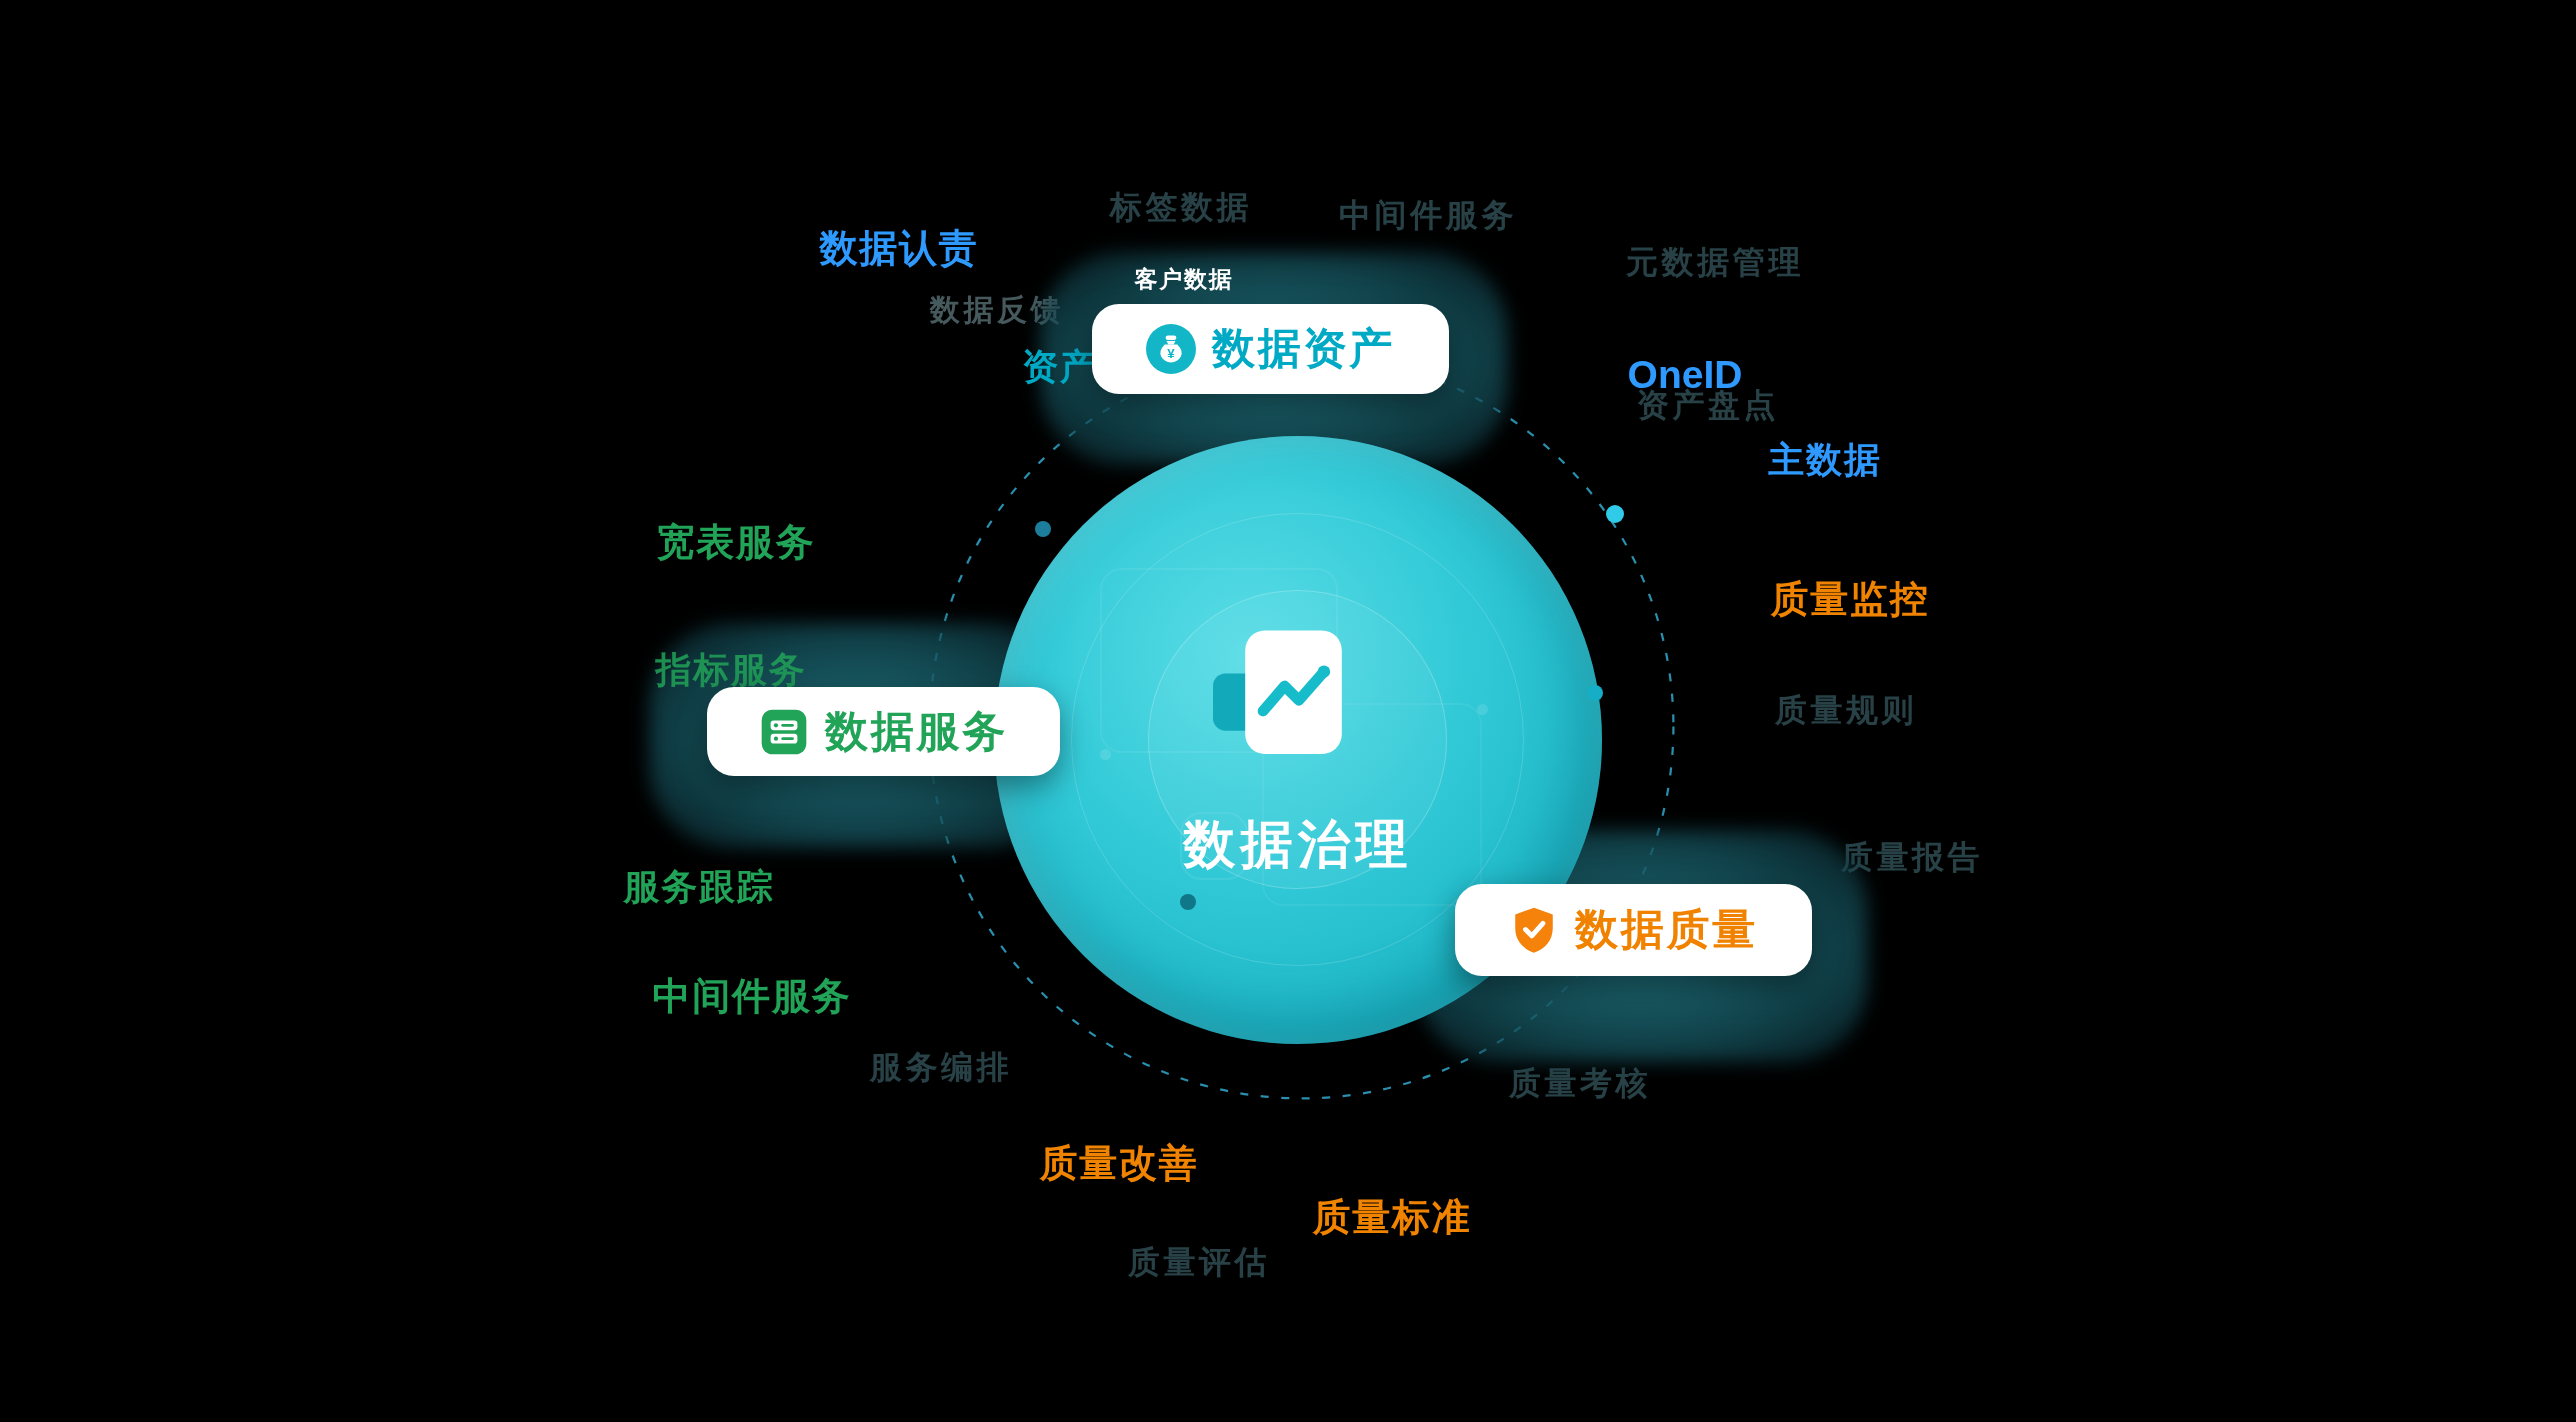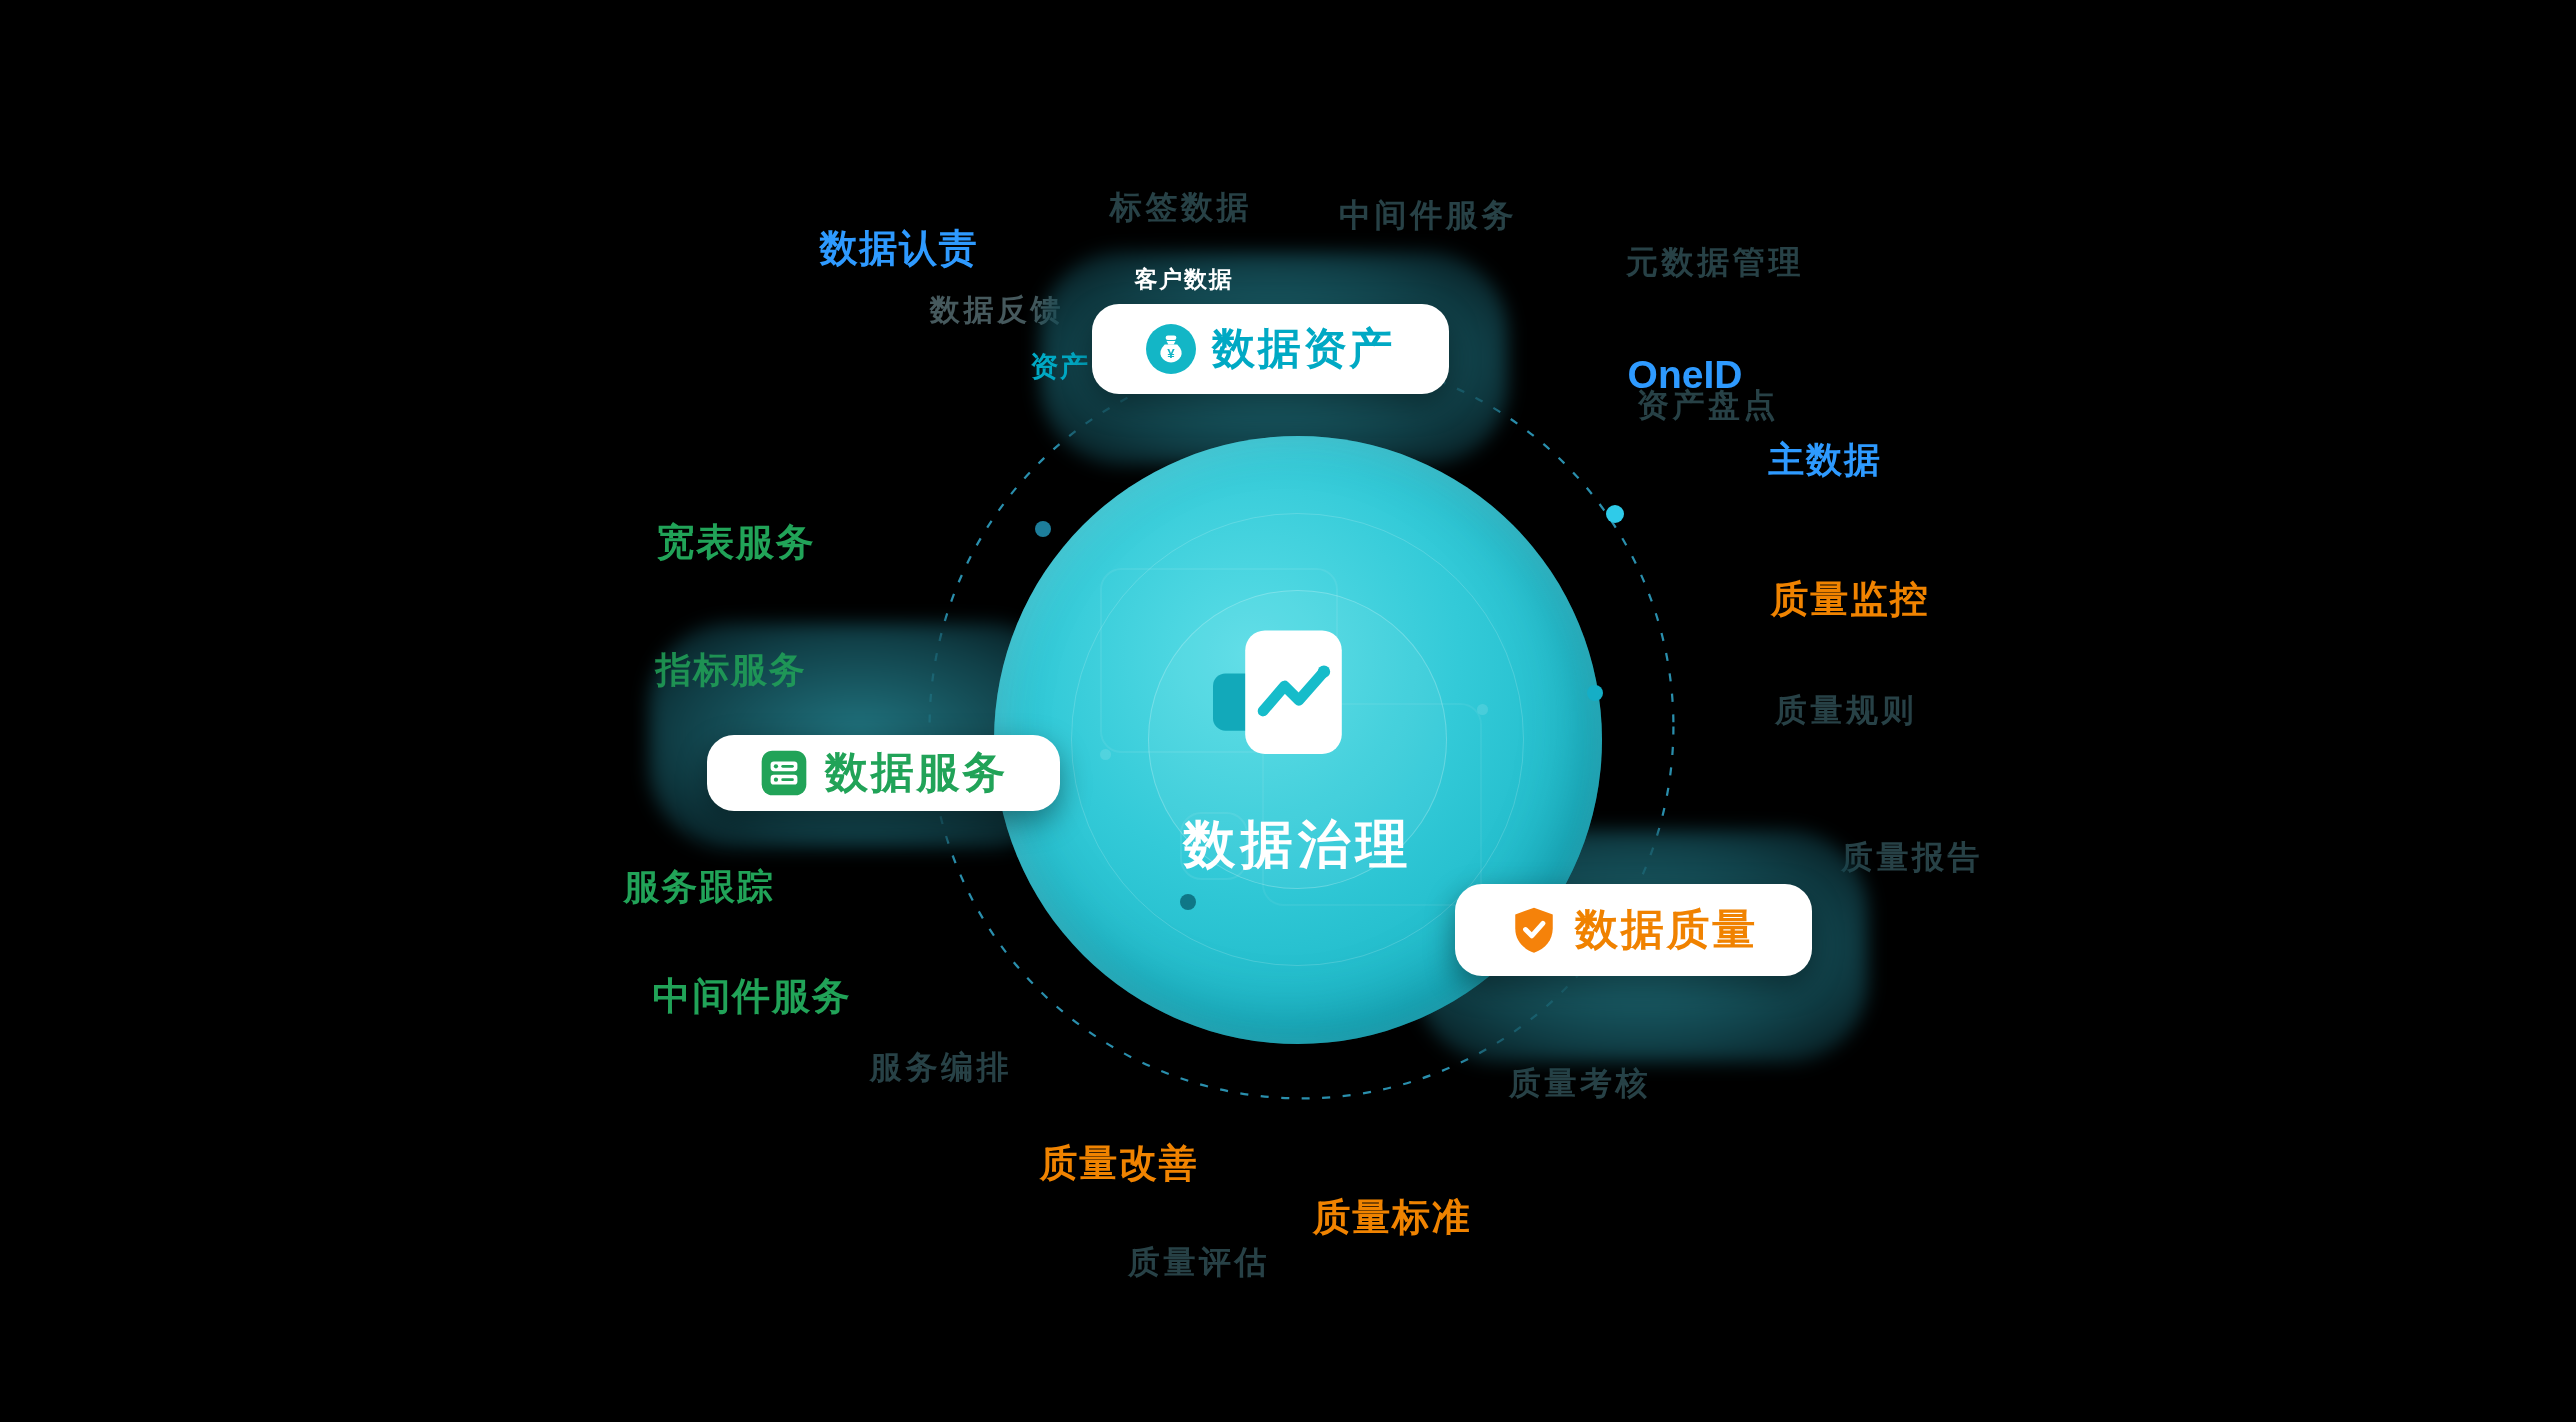--- a/index.html
+++ b/index.html
@@ -48,21 +48,21 @@
   .dot-left{left:1035px;top:521px;width:16px;height:16px;background:#1d7e9b;}
   .dot-topright{left:1606px;top:505px;width:18px;height:18px;background:#2fcbe9;}
   .dot-right{left:1587px;top:685px;width:16px;height:16px;background:#15aec6;}
   .dot-bottom{left:1180px;top:894px;width:16px;height:16px;background:#0f7787;}
   
   .pill{
     z-index:10;background:#ffffff;border-radius:27px;display:flex;align-items:center;justify-content:center;
     gap:16px;box-shadow:0 10.7px 30px rgba(0,0,0,0.4);
   }
   .pill-assets{left:1092px;top:304px;width:357px;height:90px;}
-  .pill-services{left:707px;top:687px;width:353px;height:76px;margin-top:48px;}
+  .pill-services{left:707px;top:687px;width:353px;height:89px;}
   .pill-quality{left:1455px;top:884px;width:357px;height:92px;}
   .pill-label{font-size:43px;font-weight:700;letter-spacing:2.7px;white-space:nowrap;}
   .pill-assets .pill-label{color:#00a9c4;}
   .pill-services .pill-label{color:#21a358;}
   .pill-quality .pill-label{color:#f08200;}
   .pill-icon{width:50px;height:50px;flex:0 0 auto;}
   
   .sat{
     z-index:8;font-weight:700;letter-spacing:1.8px;transform:translate(-50%,-50%);white-space:nowrap;font-size:38px;
   }
@@ -70,21 +70,21 @@
   .sat.green{color:#21a358;}
   .sat.orange{color:#f08300;}
   .sat.dim{opacity:0.85;font-size:36px;}
   
   .tag-customer{
     z-index:11;left:1184px;top:279px;transform:translate(-50%,-50%);
     color:#ffffff;font-size:23px;font-weight:600;letter-spacing:1.8px;white-space:nowrap;
   }
   .tag-asset{
     z-index:9;left:1060px;top:367px;transform:translate(-50%,-50%);
-    color:#00a9c4;font-size:28px;font-weight:700;letter-spacing:1.8px;white-space:nowrap;
+    color:#00a9c4;font-size:36px;font-weight:700;letter-spacing:1.8px;white-space:nowrap;
   }
 </style>
 </head>
 <body>
 
 <div class="stage">
 
   <svg class="abs orbit" viewBox="0 0 840 840">
     <circle cx="420" cy="420" r="416" fill="none" stroke="#2f9fc0" stroke-width="2.5" stroke-dasharray="9 14" opacity="0.9"></circle>
   </svg>

